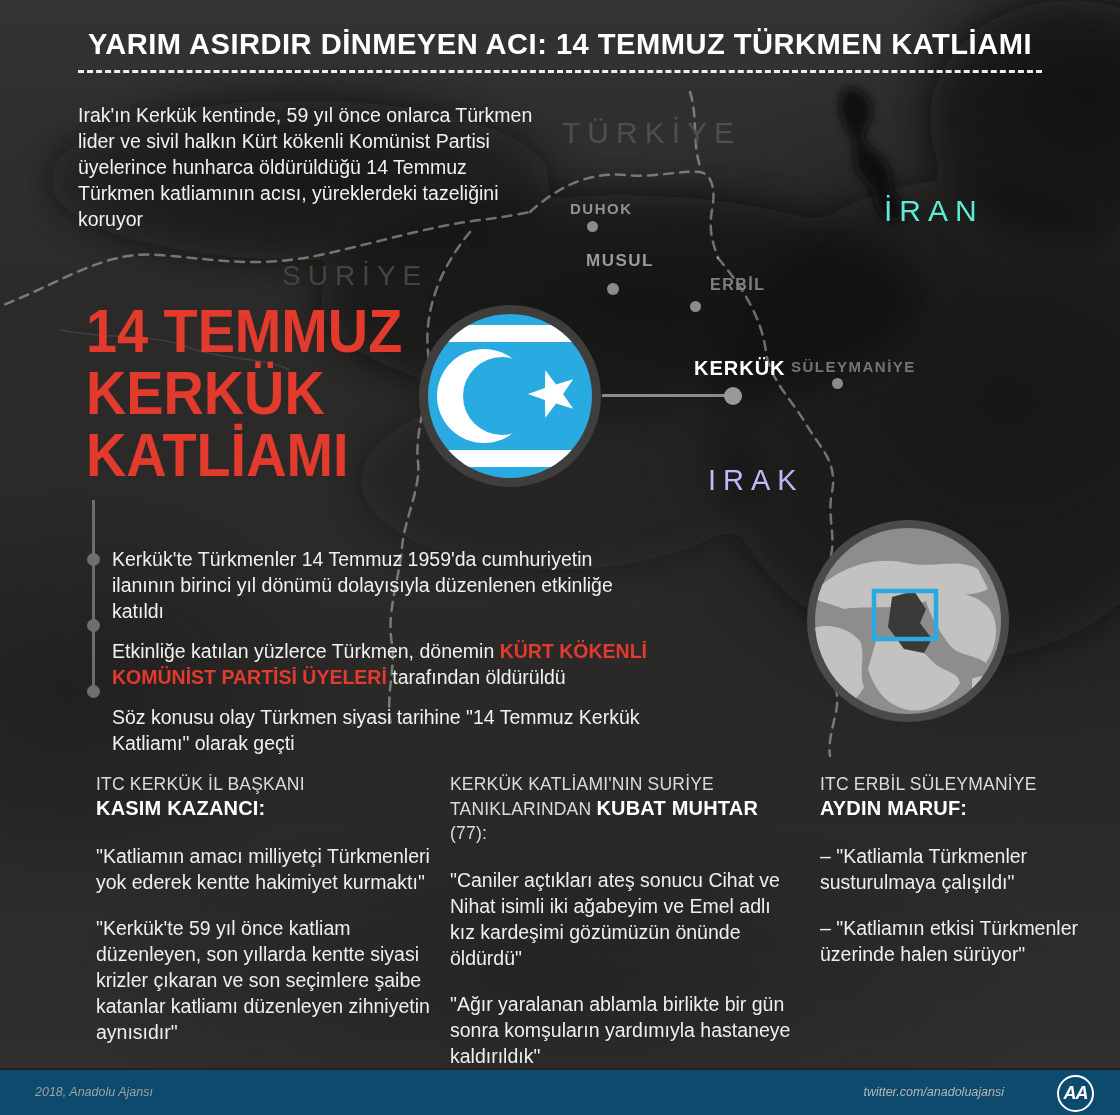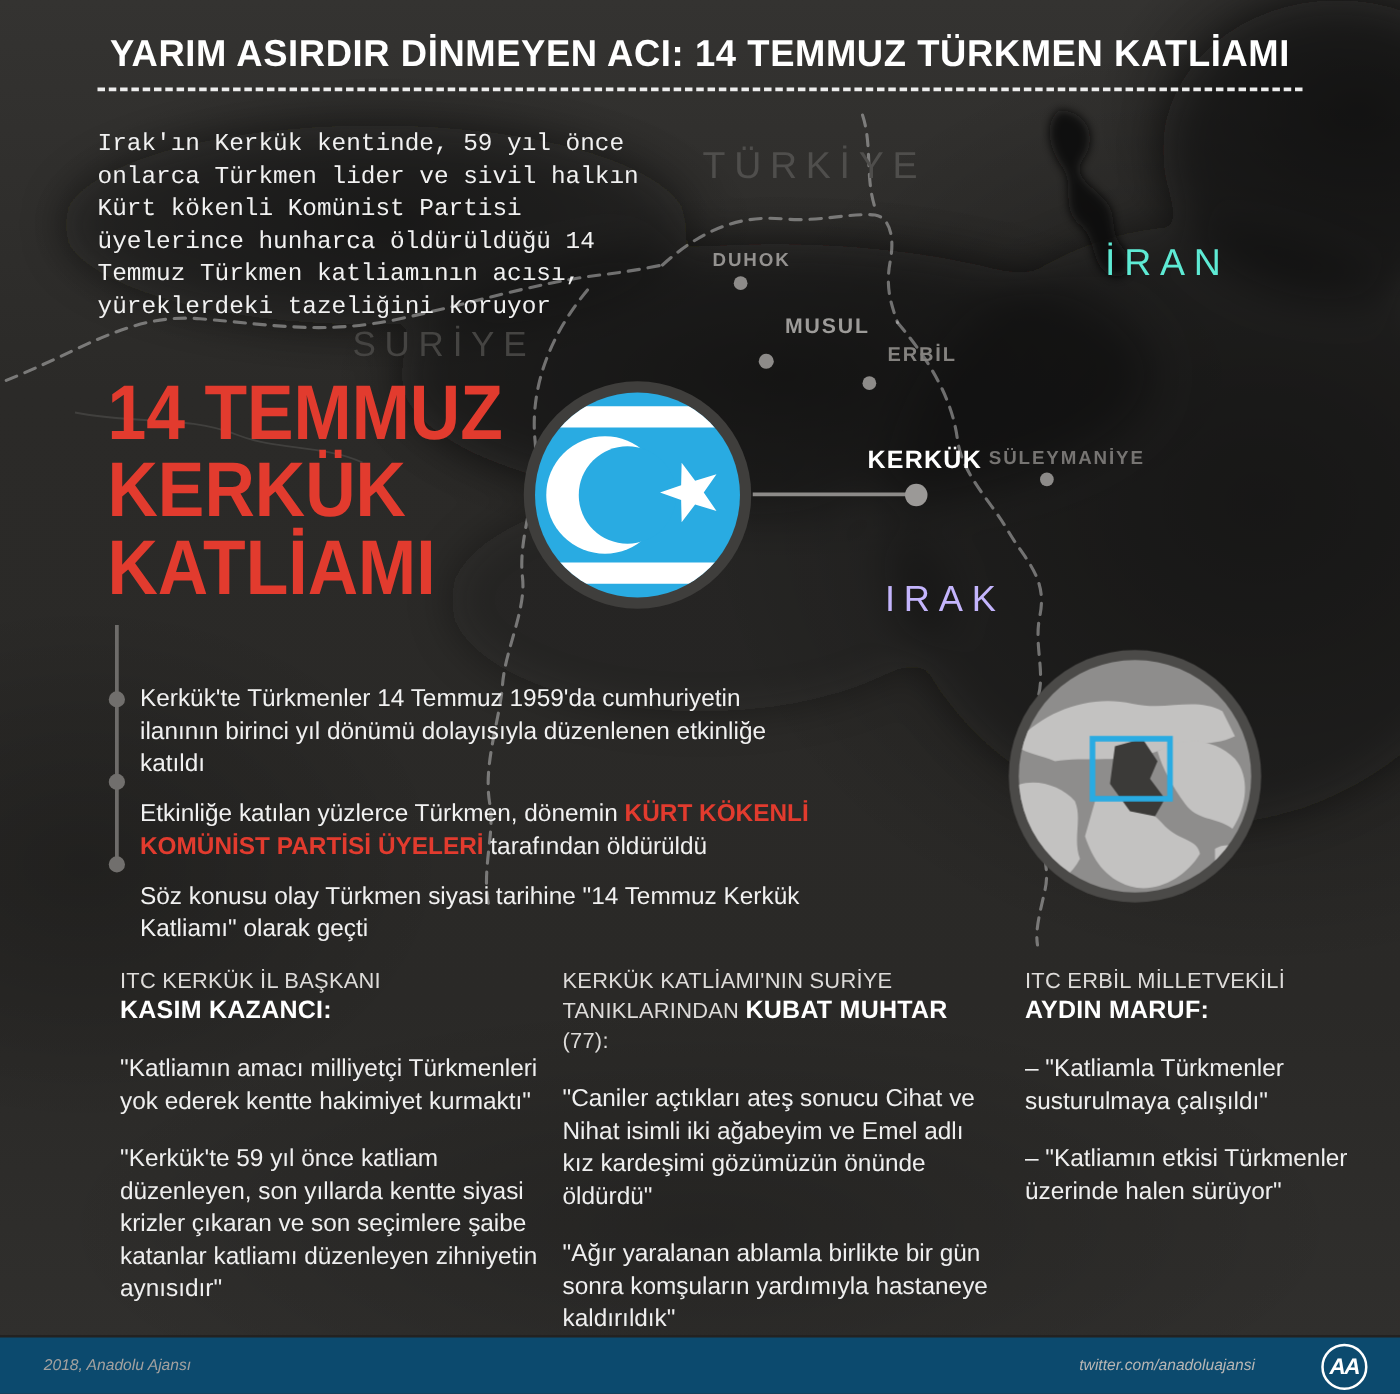--- a/index.html
+++ b/index.html
@@ -24,33 +24,33 @@
   .main-title {
     top:27px; left:0; width:1120px; text-align:center;
     color:#ffffff; font-weight:800; font-size:30px; letter-spacing:0.5px;
     transform:scaleX(0.97); transform-origin:center top; white-space:nowrap;
   }
   .title-dash { top:70px; left:78px; width:964px; height:0; border-top:3px dashed #ededed; }
 
   
   .intro {
     top:102px; left:78px; width:458px;
-    color:#f1f1f1; font-size:19.5px; line-height:26px;font-family:Liberation Mono, monospace;
+    color:#f1f1f1; font-size:19.5px; line-height:26px;
   }
 
   
   .country { color:#4f4e4c; font-size:30px; letter-spacing:7px; font-weight:400; white-space:nowrap; }
   .lbl-turkiye { top:116px; left:562px; }
   .lbl-suriye  { top:260px; left:282px; font-size:28px; color:#454442; }
   .lbl-iran    { top:194px; left:884px; color:#5eead4; }
   .lbl-irak    { top:464px; left:708px; font-size:29px; color:#c4b5fd; }
 
   .city { color:#949290; font-size:15px; font-weight:bold; letter-spacing:1.5px; white-space:nowrap; }
   .lbl-duhok { top:200px; left:570px; }
-  .lbl-musul { top:251px; left:586px; font-size:17px; color:#9d9b99;margin-left:42px; }
+  .lbl-musul { top:251px; left:586px; font-size:17px; color:#9d9b99; }
   .lbl-erbil { top:276px; left:710px; font-size:16px; color:#84827f; }
   .lbl-suleymaniye { top:358px; left:791px; color:#767472; }
   .lbl-kerkuk { top:357px; left:694px; font-size:20px; color:#ffffff; letter-spacing:1px; }
 
   .dot { border-radius:50%; background:#8d8b89; }
   .dot-duhok { top:221px; left:587px; width:11px; height:11px; }
   .dot-musul { top:283px; left:607px; width:12px; height:12px; }
   .dot-erbil { top:301px; left:690px; width:11px; height:11px; }
   .dot-suleymaniye { top:378px; left:832px; width:11px; height:11px; }
   .dot-kerkuk { top:387px; left:724px; width:18px; height:18px; background:#9b9997; }
@@ -213,21 +213,21 @@
   <p class="q-par">"Kerkük'te 59 yıl önce katliam düzenleyen, son yıllarda kentte siyasi krizler çıkaran ve son seçimlere şaibe katanlar katliamı düzenleyen zihniyetin aynısıdır"</p>
 </div>
 
 <div class="abs qcol qcol-2">
   <div class="q-role"><span>KERKÜK KATLİAMI'NIN SURİYE TANIKLARINDAN </span><strong>KUBAT MUHTAR</strong><span> (77):</span></div>
   <p class="q-par first">"Caniler açtıkları ateş sonucu Cihat ve Nihat isimli iki ağabeyim ve Emel adlı kız kardeşimi gözümüzün önünde öldürdü"</p>
   <p class="q-par">"Ağır yaralanan ablamla birlikte bir gün sonra komşuların yardımıyla hastaneye kaldırıldık"</p>
 </div>
 
 <div class="abs qcol qcol-3">
-  <div class="q-role"><span>ITC ERBİL MİLLETVEKİLİ
+  <div class="q-role"><span>ITC ERBİL SÜLEYMANİYE
 </span><strong>AYDIN MARUF:</strong><span></span></div>
   <p class="q-par first">– "Katliamla Türkmenler susturulmaya çalışıldı"</p>
   <p class="q-par">– "Katliamın etkisi Türkmenler üzerinde halen sürüyor"</p>
 </div>
 
 <div class="abs footer">
   <div class="footer-left">2018, Anadolu Ajansı</div>
   <div class="footer-right">twitter.com/anadoluajansi</div>
   <div class="aa-logo">AA</div>
 </div>

